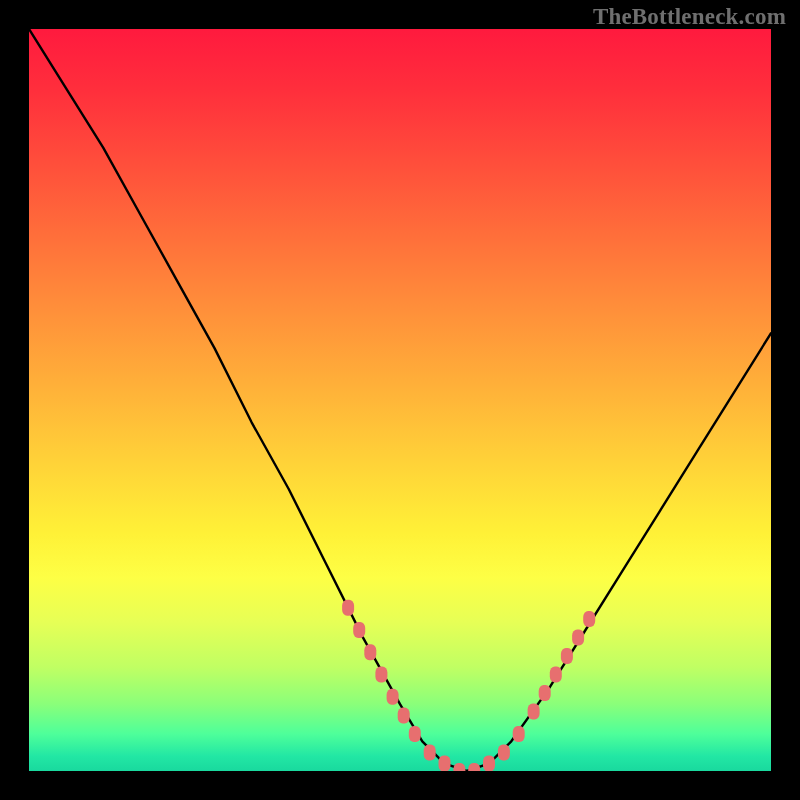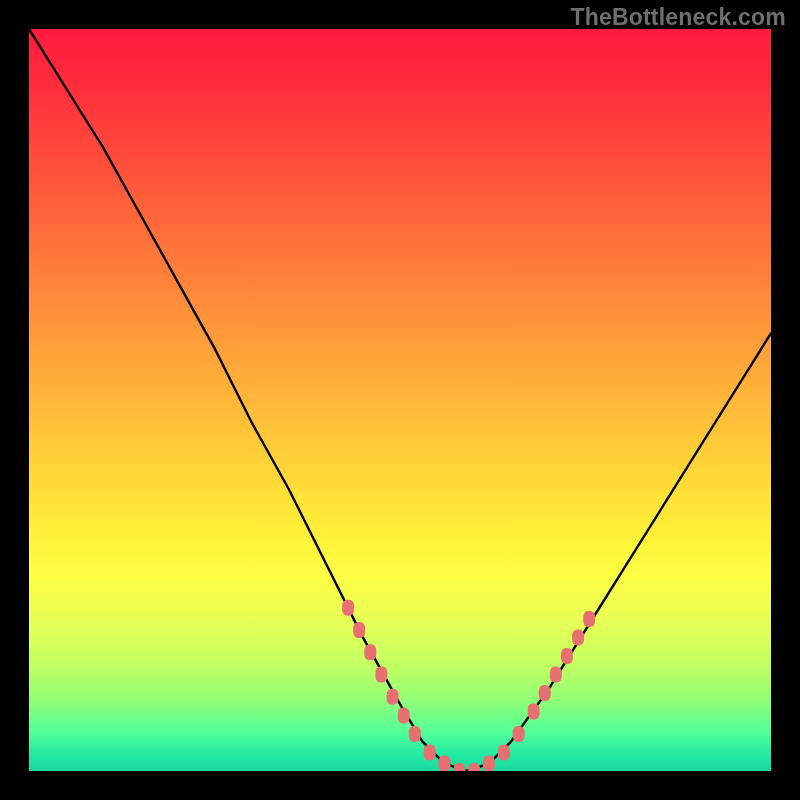--- a/index.html
+++ b/index.html
@@ -40,21 +40,21 @@
     );
   }
   .plot {
     position: absolute;
     inset: 0;
   }
   .watermark {
     position: absolute;
     top: 4px;
     right: 14px;
-    font-family: Liberation Sans, sans-serif;
+    font-family: Liberation Serif, serif;
     font-size: 23px;
     font-weight: 600;
     color: #6f6f6f;
     letter-spacing: 0.2px;
   }
 </style>
 </head>
 <body>
 
 <div class="frame">

